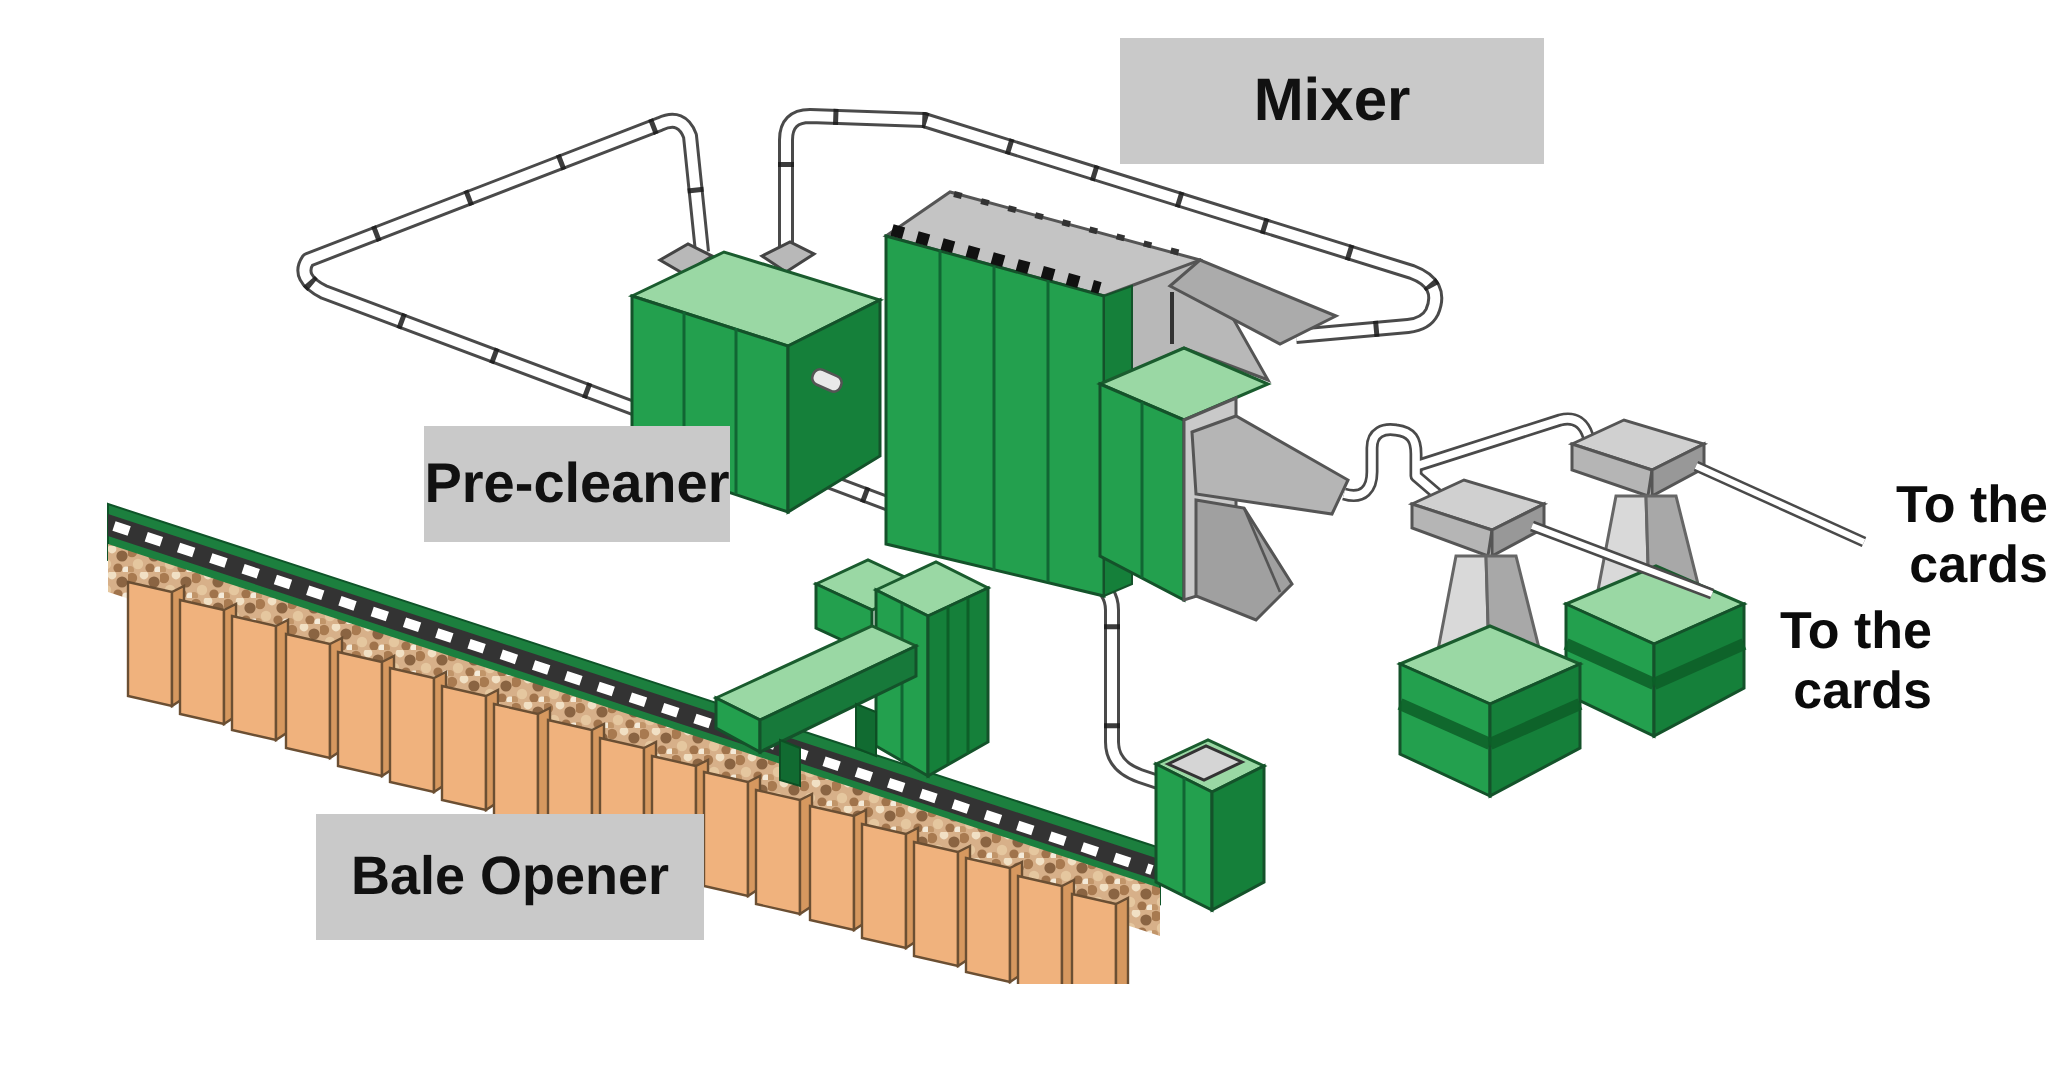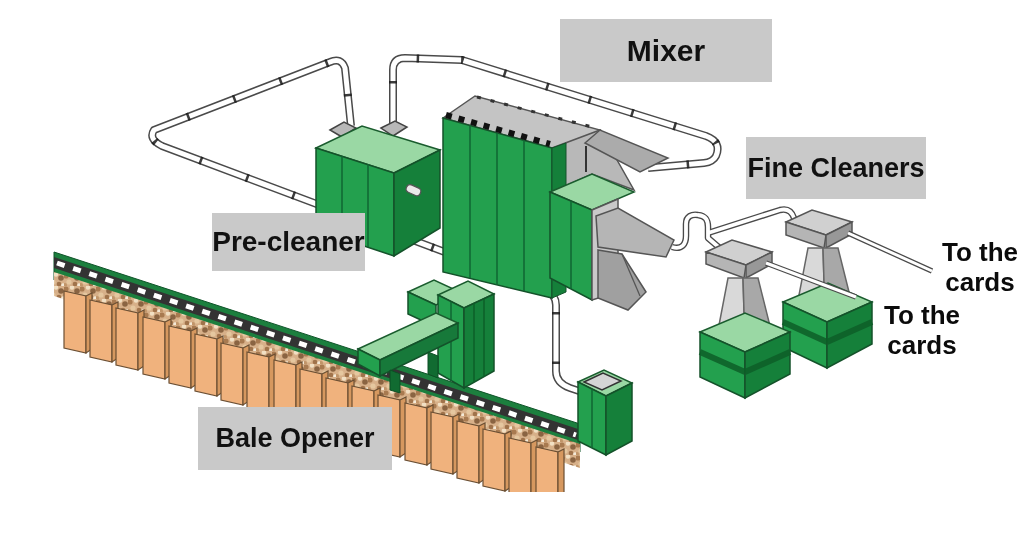--- a/index.html
+++ b/index.html
@@ -8,21 +8,21 @@
     font-family:"Liberation Sans",sans-serif;overflow:hidden;
   }
   #stage svg{position:absolute;left:0;top:0;}
   .label-box{
     position:absolute;background:#c9c9c9;color:#111;
     display:flex;align-items:center;justify-content:center;
     font-weight:700;font-size:27px;letter-spacing:0px;
   }
   .cards-note{
     position:absolute;color:#0b0b0b;font-weight:700;font-size:26px;
-    line-height:1.15;text-align:center;white-space:nowrap;
+    line-height:1.15;text-align:right;white-space:nowrap;
   }
 </style>
 </head>
 <body>
 
 <div id="stage">
 
 <svg width="1024" height="544" viewBox="0 0 1024 544">
   <defs>
     <pattern id="fluffP" width="16" height="13" patternUnits="userSpaceOnUse">
@@ -175,25 +175,24 @@
     <polygon points="578,382 604,370 632,383 606,396" stroke="#1a5c2e" stroke-width="1.5" fill="#9ad8a4"></polygon>
     <polygon points="584,382 603,373 621,381 602,390" fill="#d5d5d5" stroke="#333" stroke-width="1.5"></polygon>
     <polygon points="578,382 606,396 606,455 578,441" stroke="#14522a" stroke-width="1.5" fill="#23a04e"></polygon>
     <line x1="592" y1="389" x2="592" y2="448" stroke="#116633" stroke-width="1.5"></line>
     <polygon points="606,396 632,383 632,441 606,455" stroke="#14522a" stroke-width="1.5" fill="#15803a"></polygon>
   </g>
 </svg>
 
   <div class="label-box" style="left:560px;top:19px;width:212px;height:63px;font-size:30px;">Mixer</div>
 
-  <div class="label-box" style="left:746px;top:137px;width:180px;height:62px;font-size:27px;">Fine Cleaners</div>
 
   <div class="label-box" style="left:212px;top:213px;width:153px;height:58px;font-size:28px;">Pre-cleaner</div>
 
-  <div class="label-box" style="left:158px;top:407px;width:194px;height:63px;font-size:27px;margin-left:40px;">Bale Opener</div>
+  <div class="label-box" style="left:158px;top:407px;width:194px;height:63px;font-size:27px;">Bale Opener</div>
 
   <div class="cards-note" style="left:936px;top:238px;width:88px;">
     <div>To the</div>
     <div>cards</div>
   </div>
 
   <div class="cards-note" style="left:878px;top:301px;width:88px;">
     <div>To the</div>
     <div>cards</div>
   </div>

